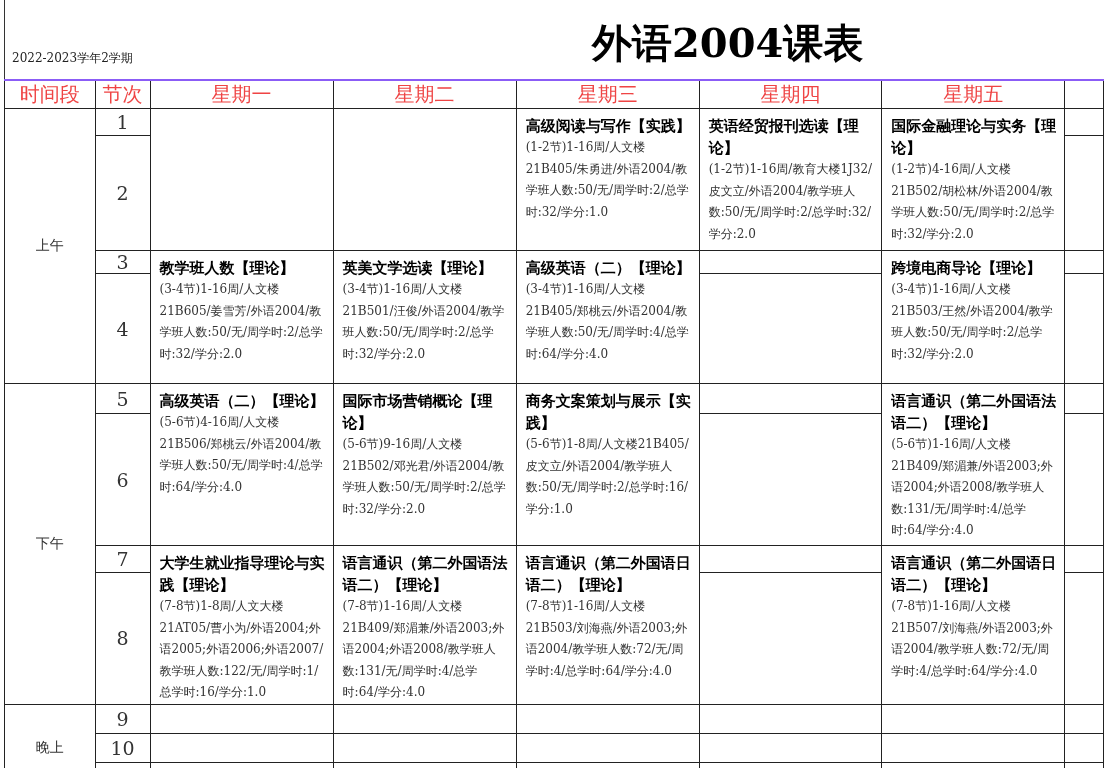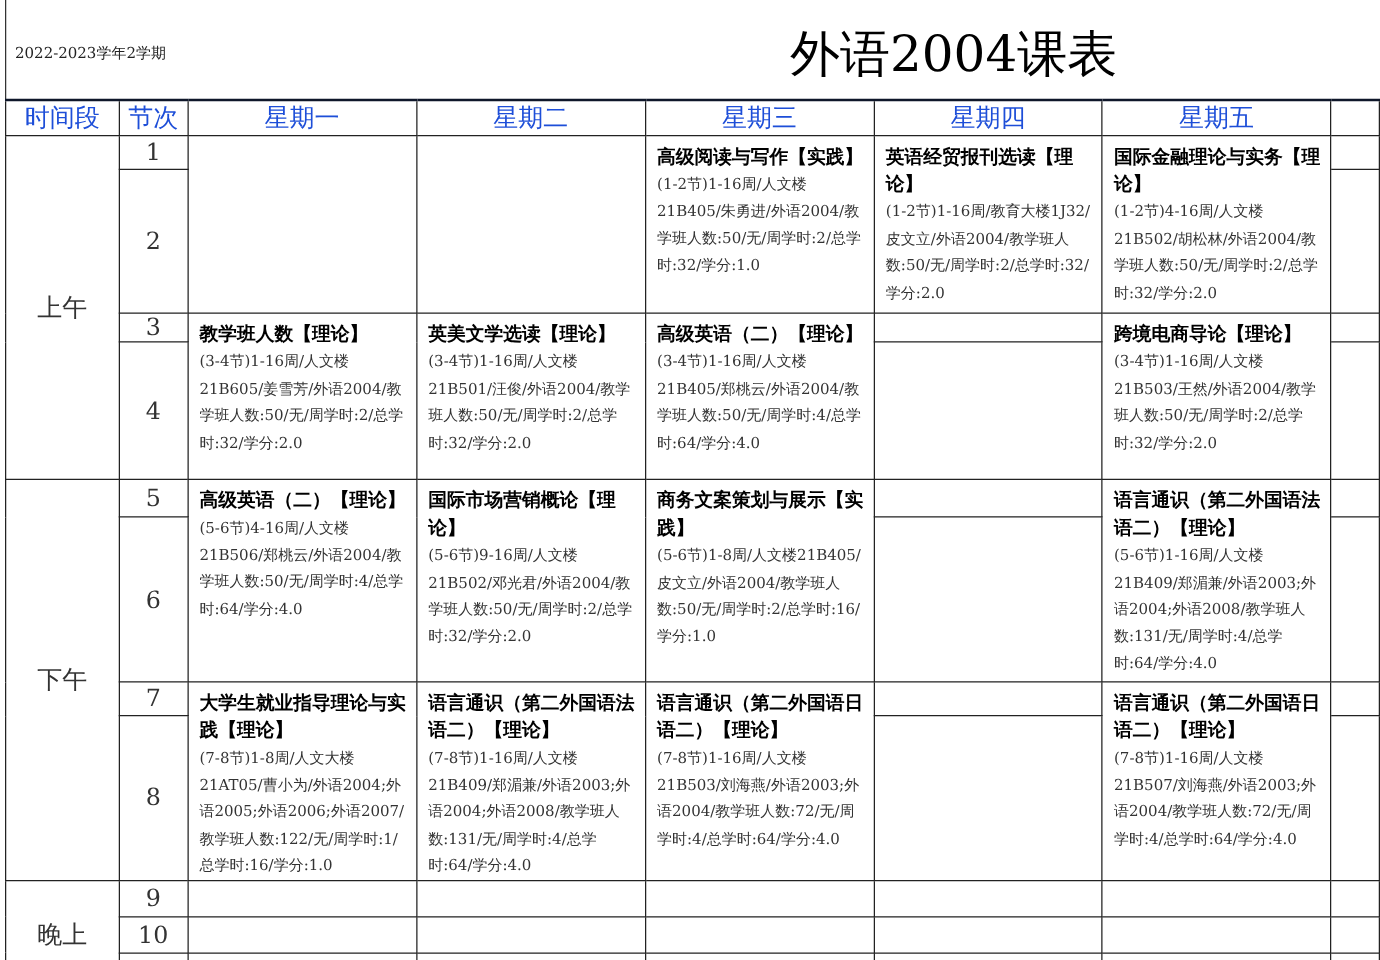--- a/index.html
+++ b/index.html
@@ -1,24 +1,24 @@
 <!DOCTYPE html>
 <html><head>
 <meta charset="utf-8">
 <style>
   html, body { margin:0; padding:0; background:#fff; }
   body { width:1104px; height:768px; overflow:hidden; position:relative;
          font-family: "DejaVu Serif", "Liberation Serif", serif; color:#111; }
-  .semester { position:absolute; left:12px; top:34px; font-size:12px; color:#222; }
-  .title { position:absolute; left:632px; top:16px; font-size:40px; font-weight:normal; letter-spacing:0px; color:#000; }
+  .semester { position:absolute; left:12px; top:50px; font-size:12px; color:#222; }
+  .title { position:absolute; left:592px; top:16px; font-size:40px; font-weight:bold; letter-spacing:0px; color:#000; }
   .left-border { position:absolute; left:4px; top:0; width:1px; height:80px; background:#333; }
   table.grid { position:absolute; left:4px; top:79px; border-collapse:collapse; table-layout:fixed; }
   table.grid td, table.grid th { border:1px solid #222; padding:0; vertical-align:top; }
-  table.grid th { font-weight:normal; font-size:20px; text-align:center; vertical-align:middle; height:26px; color:#1d4ed8; border-top:2px solid #0f172a; }
-  .period { font-size:20px; text-align:center; vertical-align:middle !important; color:#333; }
+  table.grid th { font-weight:normal; font-size:20px; text-align:center; vertical-align:middle; height:26px; color:#ef4444; border-top:2px solid #8b5cf6; }
+  .period { font-size:14px; text-align:center; vertical-align:middle !important; color:#333; }
   .slot { font-size:19px; text-align:center; vertical-align:middle !important; color:#333; }
   .course { padding:6px 8px 0 9px !important; }
   .cname { font-family:Liberation Sans, sans-serif; font-weight:bold; font-size:15px; line-height:22px; color:#000; }
   .cinfo { font-size:12px; line-height:21.5px; color:#333; }
   .thick-top td { border-top:2px solid #222; }
 </style>
 </head>
 <body>
 
 <div class="left-border"></div>

